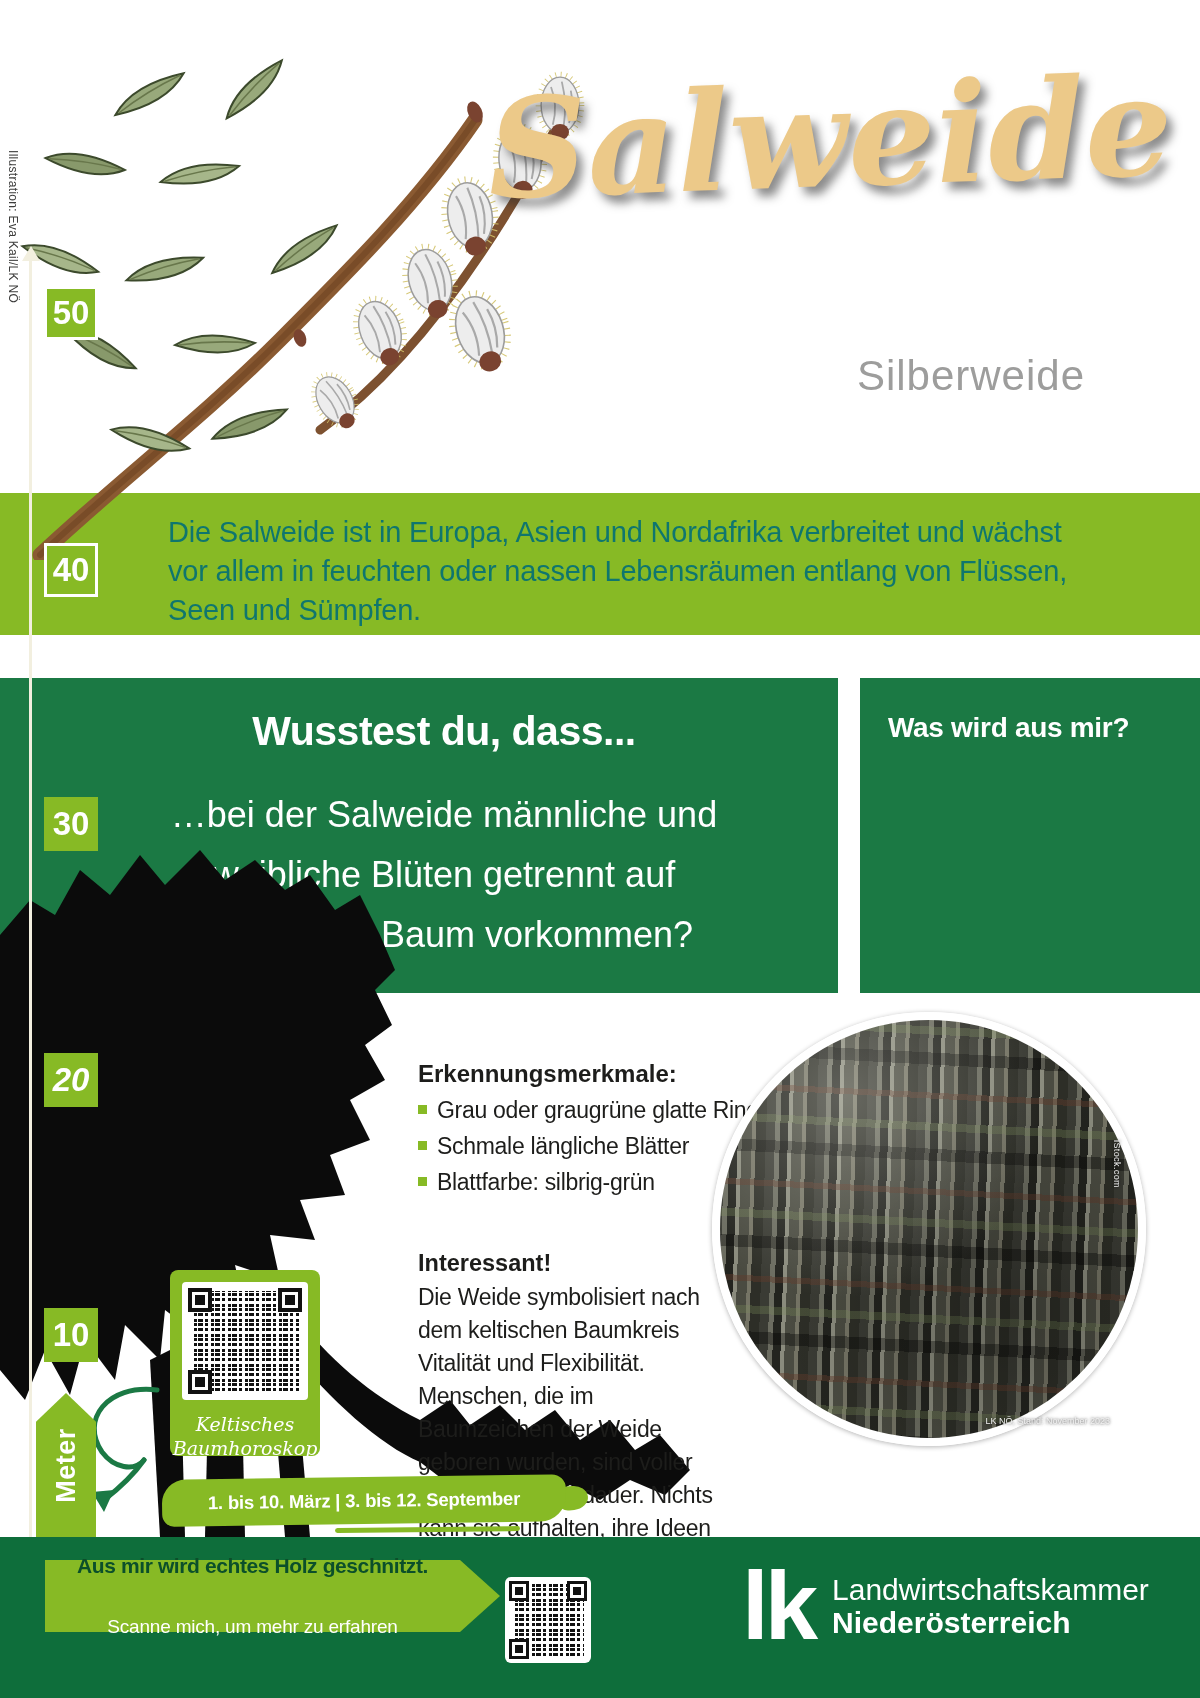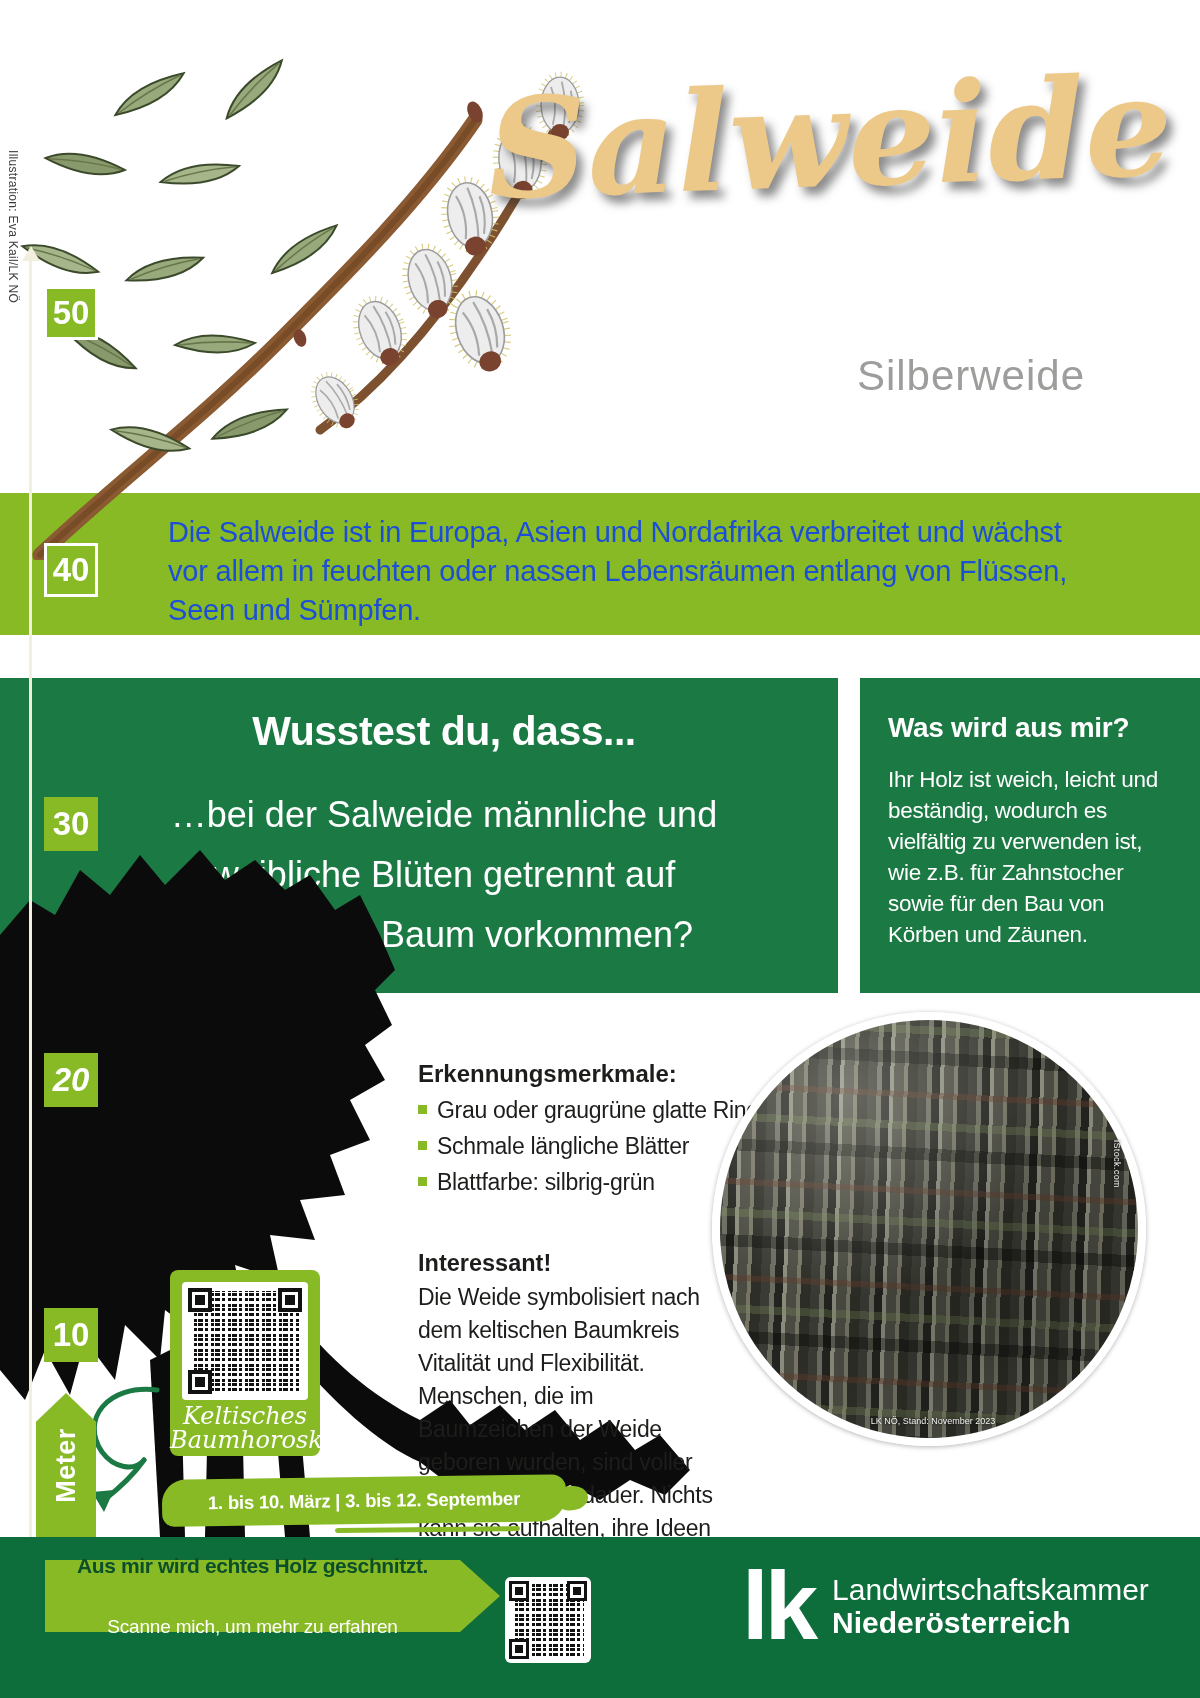--- a/index.html
+++ b/index.html
@@ -17,21 +17,21 @@
   
   .title{left:470px;top:62px;width:720px;text-align:center;z-index:4;
          font-family:"DejaVu Serif",serif;font-style:italic;font-weight:bold;
          font-size:138px;line-height:1.1;color:#ecc989;transform:rotate(-2deg);
          text-shadow:6px 8px 10px rgba(45,45,45,.55);}
   .subtitle{left:700px;top:352px;width:385px;text-align:right;font-size:42px;
             color:#9d9d9c;letter-spacing:1px;z-index:4;}
 
   
   .band{left:0;top:493px;width:1200px;height:142px;background:#87ba25;z-index:2;}
-  .band-text{left:168px;top:513px;width:900px;font-size:29px;line-height:39px;color:#1d4ed8;
+  .band-text{left:168px;top:513px;width:900px;font-size:29px;line-height:39px;color:#0f766e;
              letter-spacing:-.2px;z-index:3;}
 
   
   .fact-box{left:0;top:678px;width:838px;height:315px;background:#1b7944;z-index:2;
             text-align:center;padding:30px 60px 0 110px;box-sizing:border-box;color:#fff;}
   .fact-title{font-size:41px;font-weight:bold;letter-spacing:-.5px;}
   .fact-text{margin:30px auto 0;width:580px;font-size:36px;line-height:60px;}
 
   .usage-box{left:860px;top:678px;width:390px;height:315px;background:#1b7944;z-index:2;
              padding:34px 24px 0 28px;box-sizing:border-box;color:#fff;}
@@ -72,37 +72,37 @@
         background:
           radial-gradient(circle at 30% 18%, rgba(255,255,245,.28), transparent 45%),
           radial-gradient(circle at 70% 70%, rgba(0,0,0,.25), transparent 55%),
           repeating-linear-gradient(3deg, rgba(0,0,0,.35) 0 12px, transparent 12px 30px,
              rgba(122,140,90,.30) 30px 38px, transparent 38px 62px, rgba(96,58,42,.45) 62px 68px, transparent 68px 96px),
           repeating-linear-gradient(92deg, #3a3b34 0 9px, #6b6c60 9px 14px, #23241f 14px 22px,
              #8a8b7d 22px 26px, #4a4b41 26px 36px, #757465 36px 40px, #2d2e27 40px 50px);}
   .bark-credit-side{left:1122px;top:1140px;font-size:9px;color:#f0f0f0;z-index:5;
                     transform:rotate(90deg);transform-origin:top left;letter-spacing:.4px;
                     text-shadow:0 0 3px rgba(0,0,0,.8);}
-  .bark-credit-bottom{left:788px;top:1416px;width:290px;text-align:center;font-size:9px;
+  .bark-credit-bottom{left:820px;top:1416px;width:290px;text-align:right;font-size:9px;
                       color:#f0f0f0;z-index:5;text-shadow:0 0 3px rgba(0,0,0,.8);}
 
   
   .qr-card{left:170px;top:1270px;width:150px;height:186px;background:#87ba25;border-radius:8px;
            z-index:5;text-align:center;}
   .qr{position:relative;margin:12px auto 0;background:#fff;border-radius:4px;overflow:hidden;}
   .qr-card .qr{width:126px;height:118px;}
   .qr-mod{position:absolute;inset:9px;
      background:
        repeating-linear-gradient(90deg,#fff 0 3px,transparent 3px 6px,#fff 6px 7px,transparent 7px 12px,#fff 12px 14px,transparent 14px 17px),
        repeating-linear-gradient(0deg,#111 0 3px,#fff 3px 5px,#111 5px 8px,#fff 8px 9px,#111 9px 12px,#fff 12px 15px);}
   .finder{position:absolute;width:24px;height:24px;border:4px solid #111;background:#fff;box-sizing:border-box;}
   .finder:after{content:"";position:absolute;inset:3px;background:#111;}
   .f-tl{top:6px;left:6px;} .f-tr{top:6px;right:6px;} .f-bl{bottom:6px;left:6px;}
-  .qr-label{margin-top:4px;color:#fff;font-family:"DejaVu Serif",serif;font-style:italic;
-            font-size:24px;line-height:24px;}
+  .qr-label{margin-top:12px;color:#fff;font-family:"DejaVu Serif",serif;font-style:italic;
+            font-size:19px;line-height:24px;}
 
   
   .curve-arrow{left:62px;top:1382px;z-index:5;}
 
   
   .date-banner{left:162px;top:1477px;width:404px;height:47px;background:#87ba25;z-index:6;
                border-radius:24px 14px 26px 12px;transform:rotate(-.8deg);
                display:flex;align-items:center;justify-content:center;}
   .date-banner span{color:#fff;font-weight:bold;font-size:18.5px;letter-spacing:-.2px;}
   .banner-tail{left:558px;top:1486px;width:30px;height:24px;background:#87ba25;z-index:5;
@@ -178,21 +178,20 @@
   <div class="abs band"></div>
   <div class="abs band-text">Die Salweide ist in Europa, Asien und Nordafrika verbreitet und wächst vor allem in feuchten oder nassen Lebensräumen entlang von Flüssen, Seen und Sümpfen.</div>
 
   <div class="abs fact-box">
     <div class="fact-title">Wusstest du, dass...</div>
     <div class="fact-text">…bei der Salweide männliche und weibliche Blüten getrennt auf demselben Baum vorkommen?</div>
   </div>
 
   <div class="abs usage-box">
     <div class="usage-title">Was wird aus mir?</div>
-    <div class="usage-text">Ihr Holz ist weich, leicht und beständig, wodurch es vielfältig zu verwenden ist, wie z.B. für Zahnstocher sowie für den Bau von Körben und Zäunen.</div>
   </div>
 
   <svg class="abs silhouette" width="700" height="697" viewBox="0 0 700 697">
     <path fill="#0b0b0b" d="M0,95 L30,60 L55,75 L80,30 L110,55 L140,15 L165,45 L200,10 L225,40
       L255,20 L285,50 L310,35 L335,70 L360,55 L380,95 L395,130 L375,150 L392,185 L365,205
       L385,240 L350,260 L370,300 L330,315 L345,355 L300,360 L315,400 L270,395 L280,440
       L235,425 L245,470 L200,450 L205,500 L165,470 L160,520 L125,485 L115,540 L85,500
       L70,555 L45,510 L25,560 L0,530 Z"></path>
     <path fill="#0b0b0b" d="M150,520 L160,697 L185,697 L180,505 Z"></path>
     <path fill="#0b0b0b" d="M210,480 L205,697 L245,697 L240,470 Z"></path>

